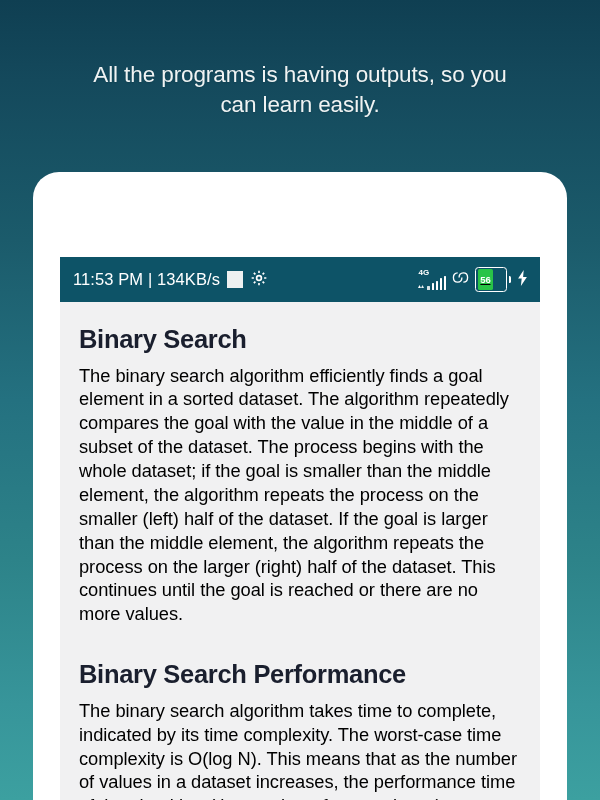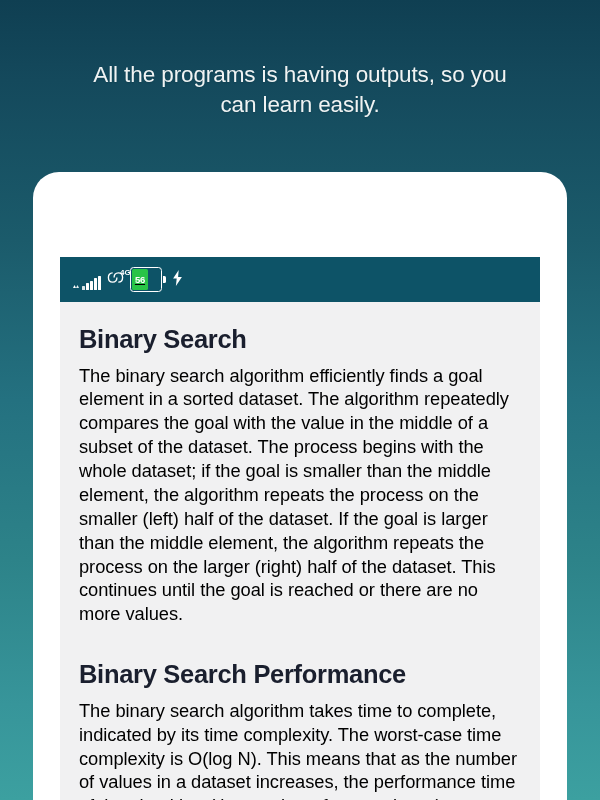--- a/index.html
+++ b/index.html
@@ -67,21 +67,21 @@
   .sb-square {
     width:16px; height:17px; background:#eef1f1;
     display:inline-block;
   }
   .sb-gear { display:block; }
   .sb-right { display:flex; align-items:center; gap:6px; }
 
   .sig-wrap { display:flex; align-items:flex-end; gap:1px; position:relative; }
   .sig-4g {
     font-size:8px; color:#ffffff; font-weight:bold;
-    line-height:1; position:absolute; left:0px; top:-1px;margin-left:47px;
+    line-height:1; position:absolute; left:0px; top:-1px;
   }
   .sig-bars { display:flex; align-items:flex-end; gap:1.5px; margin-left:1px; }
   .sig-bars i { width:2.6px; background:#ffffff; display:block; border-radius:0.5px; }
   .sig-bars i:nth-child(1){ height:4px; opacity:.85; }
   .sig-bars i:nth-child(2){ height:6.5px; }
   .sig-bars i:nth-child(3){ height:9px; }
   .sig-bars i:nth-child(4){ height:11.5px; }
   .sig-bars i:nth-child(5){ height:14px; }
   .sig-dots { display:flex; flex-direction:column; gap:1px; margin-right:1px; }
 
@@ -127,20 +127,30 @@
 <body>
 
 <div class="promo">
   <div class="promo-sub">All the programs is having outputs, so you can learn easily.</div>
 </div>
 
 <div class="phone">
   <div class="screen">
 
     <div class="statusbar">
+      <div class="sb-left">
+        <span class="sb-clock">11:53 PM | 134KB/s</span>
+        <span class="sb-square"></span>
+        <span class="sb-gear">
+          <svg width="18" height="18" viewBox="0 0 24 24" fill="none" stroke="#ffffff" stroke-width="2.2">
+            <circle cx="12" cy="12" r="3.2"></circle>
+            <path d="M12 2.2v3M12 18.8v3M2.2 12h3M18.8 12h3M5.1 5.1l2.1 2.1M16.8 16.8l2.1 2.1M18.9 5.1l-2.1 2.1M7.2 16.8l-2.1 2.1"></path>
+          </svg>
+        </span>
+      </div>
 
       <div class="sb-right">
         <span class="sig-wrap">
           <span class="sig-4g">4G</span>
           <span class="sig-dots">
             <svg width="6" height="14" viewBox="0 0 6 14" fill="#ffffff" style="margin-top:6px">
               <path d="M1.5 9 L3 12 L0 12 Z"></path>
               <path d="M4.5 9 L6 12 L3 12 Z" opacity="0.9"></path>
             </svg>
           </span>

